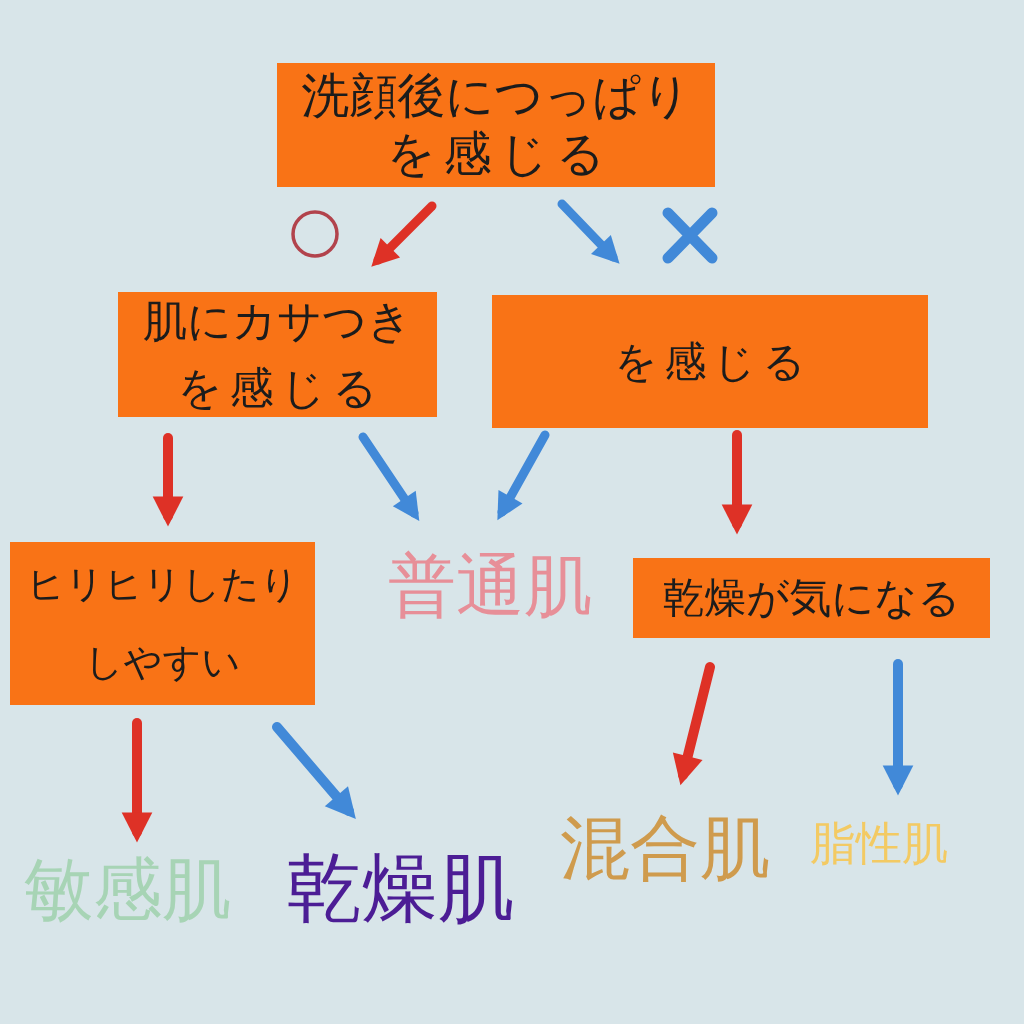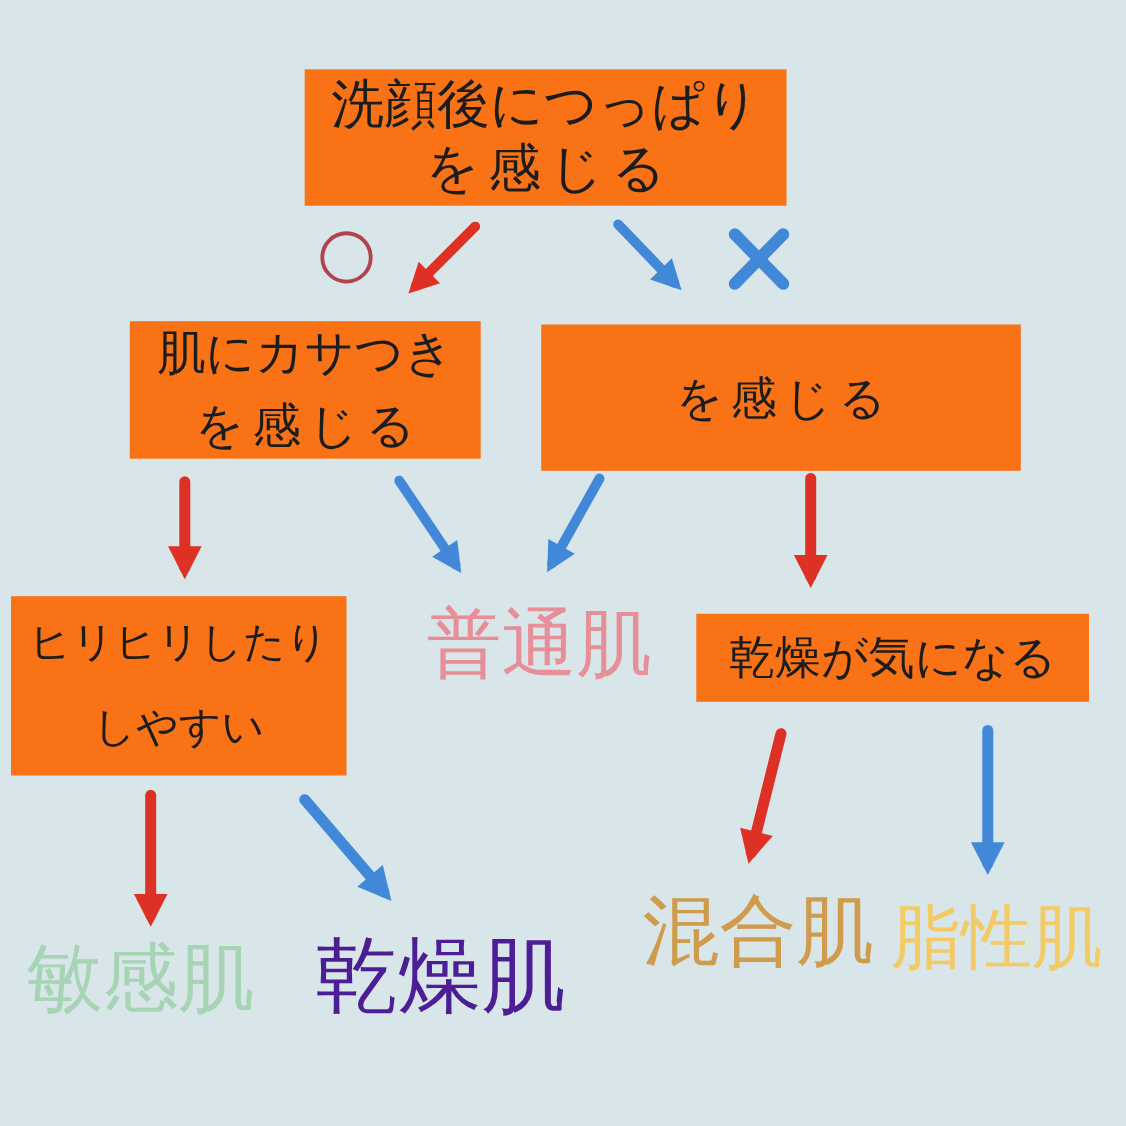--- a/index.html
+++ b/index.html
@@ -46,23 +46,23 @@
   <div class="box sans" style="left:633px;top:558px;width:357px;height:80px;font-size:42px;">
     <span>乾燥が気になる</span>
   </div>
 
   <div class="result sans" style="left: 388px; top: 551px; font-size: 68px; color: rgb(231, 143, 152);">普通肌</div>
 
   <div class="result serif" style="left: 24px; top: 856px; font-size: 69px; color: rgb(167, 212, 181);">敏感肌</div>
 
   <div class="result serif" style="left: 286px; top: 850px; font-size: 76px; color: #4c1d95;">乾燥肌</div>
 
-  <div class="result sans" style="left: 584px; top: 813px; font-size: 70px; color: rgb(207, 155, 77); font-family: Liberation Serif, serif;">混合肌</div>
+  <div class="result sans" style="left: 560px; top: 813px; font-size: 70px; color: rgb(207, 155, 77);">混合肌</div>
 
-  <div class="result sans" style="left: 810px; top: 820px; font-size: 64px; color: rgb(243, 202, 99);">脂性肌</div>
+  <div class="result sans" style="left: 810px; top: 820px; font-size: 46px; color: rgb(243, 202, 99);">脂性肌</div>
 
   <svg class="overlay" viewBox="0 0 1024 1024">
     <defs>
       <marker id="mhead-red" viewBox="0 0 10 10" refX="6.5" refY="5" markerWidth="3.4" markerHeight="3.4" orient="auto-start-reverse">
         <path d="M0.8,0.5 L9.6,5 L0.8,9.5 Z" fill="#de3126"></path>
       </marker>
       <marker id="mhead-blue" viewBox="0 0 10 10" refX="6.5" refY="5" markerWidth="3.4" markerHeight="3.4" orient="auto-start-reverse">
         <path d="M0.8,0.5 L9.6,5 L0.8,9.5 Z" fill="#4189d8"></path>
       </marker>
     </defs>

